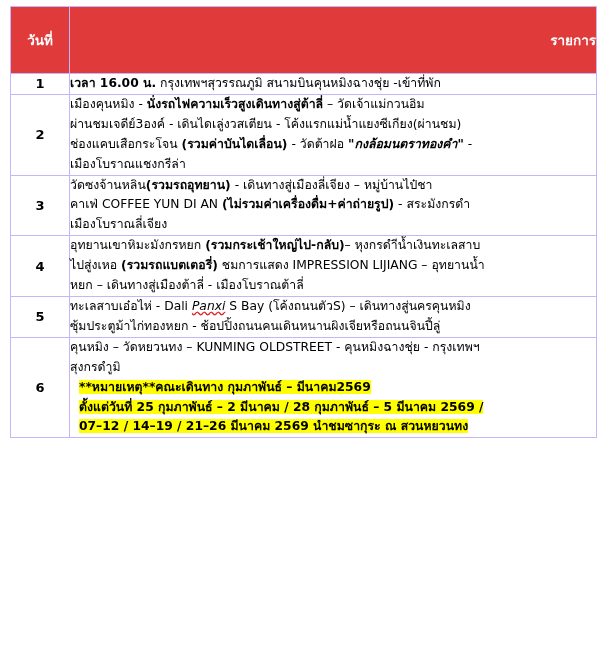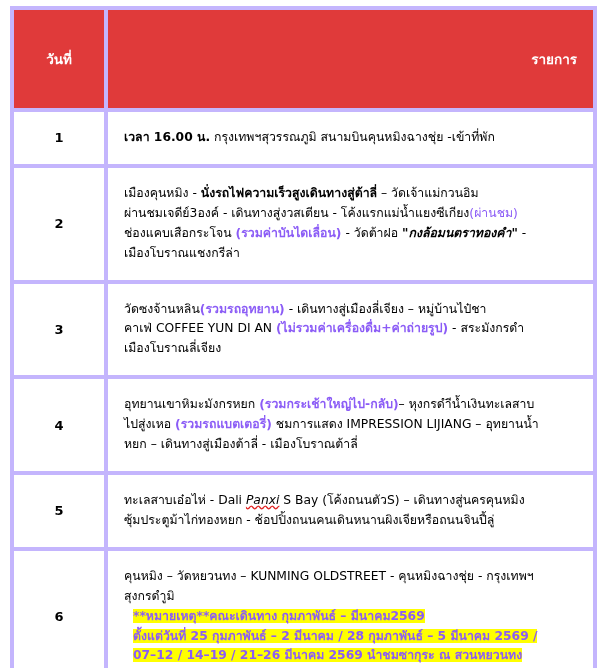--- a/index.html
+++ b/index.html
@@ -21,23 +21,23 @@
     background: #ffffff;
     box-sizing: border-box;
   }
   table.itinerary {
     border-collapse: collapse;
     width: 587px;
     margin: 6px 10px 0 10px;
     table-layout: fixed;
   }
   table.itinerary td, table.itinerary th {
-    border: 4px solid #c4b5fd;
+    border: 1px solid #c4b5fd;
     vertical-align: middle;
-    padding: 16px;
+    padding: 0;
   }
   thead th.head-date {
     width: 58px;
     background: #e03a3a;
     color: #ffffff;
     font-size: 13.5px;
     font-weight: bold;
     text-align: center;
     height: 66px;
   }
@@ -56,21 +56,21 @@
     font-weight: bold;
     color: #000000;
   }
   td.detail-cell {
     padding: 6px 8px 6px 10px;
     font-size: 12.3px;
     line-height: 1.62;
     text-align: left;
   }
   .line { display: block; white-space: normal; }
-  .red { color: #8b5cf6; }
+  .red { color: #000000; }
   .bold { font-weight: bold; text-align: right; }
   .italic { font-style: italic; }
   .hl { background: #ffff00; margin-left: 9px; }
   .underline-wavy {
     text-decoration: underline;
     text-decoration-style: wavy;
     text-decoration-color: #e02020;
     font-style: italic;
   }
   .sp { display: inline; }
@@ -90,21 +90,21 @@
         <tr>
           <td class="day-cell">1</td>
           <td class="detail-cell">
             <span class="line"><span class="sp bold">เวลา 16.00 น.</span><span class="sp "> กรุงเทพฯสุวรรณภูมิ  สนามบินคุนหมิงฉางชุ่ย -เข้าที่พัก</span></span>
           </td>
         </tr>
         <tr>
           <td class="day-cell">2</td>
           <td class="detail-cell">
             <span class="line"><span class="sp ">เมืองคุนหมิง - </span><span class="sp bold">นั่งรถไฟความเร็วสูงเดินทางสู่ต้าลี่</span><span class="sp "> – วัดเจ้าแม่กวนอิม</span></span>
-            <span class="line"><span class="sp ">ผ่านชมเจดีย์3องค์ - เดินทางสู่งวสเตียน - โค้งแรกแม่น้ำแยงซีเกียง</span><span class="sp red">(ผ่านชม)</span></span>
+            <span class="line"><span class="sp ">ผ่านชมเจดีย์3องค์ - เดินไดเลู่งวสเตียน - โค้งแรกแม่น้ำแยงซีเกียง</span><span class="sp red">(ผ่านชม)</span></span>
             <span class="line"><span class="sp ">ช่องแคบเสือกระโจน </span><span class="sp red bold">(รวมค่าบันไดเลื่อน)</span><span class="sp "> - วัดต้าฝอ </span><span class="sp bold italic">"กงล้อมนตราทองคำ"</span><span class="sp "> -</span></span>
             <span class="line"><span class="sp ">เมืองโบราณแชงกรีล่า</span></span>
           </td>
         </tr>
         <tr>
           <td class="day-cell">3</td>
           <td class="detail-cell">
             <span class="line"><span class="sp ">วัดซงจ้านหลิน</span><span class="sp red bold">(รวมรถอุทยาน)</span><span class="sp "> - เดินทางสู่เมืองลี่เจียง – หมู่บ้านไป๋ชา</span></span>
             <span class="line"><span class="sp ">คาเฟ่ COFFEE YUN DI AN </span><span class="sp red bold">(ไม่รวมค่าเครื่องดื่ม+ค่าถ่ายรูป)</span><span class="sp "> -  สระมังกรดำ</span></span>
             <span class="line"><span class="sp ">เมืองโบราณลี่เจียง</span></span>

